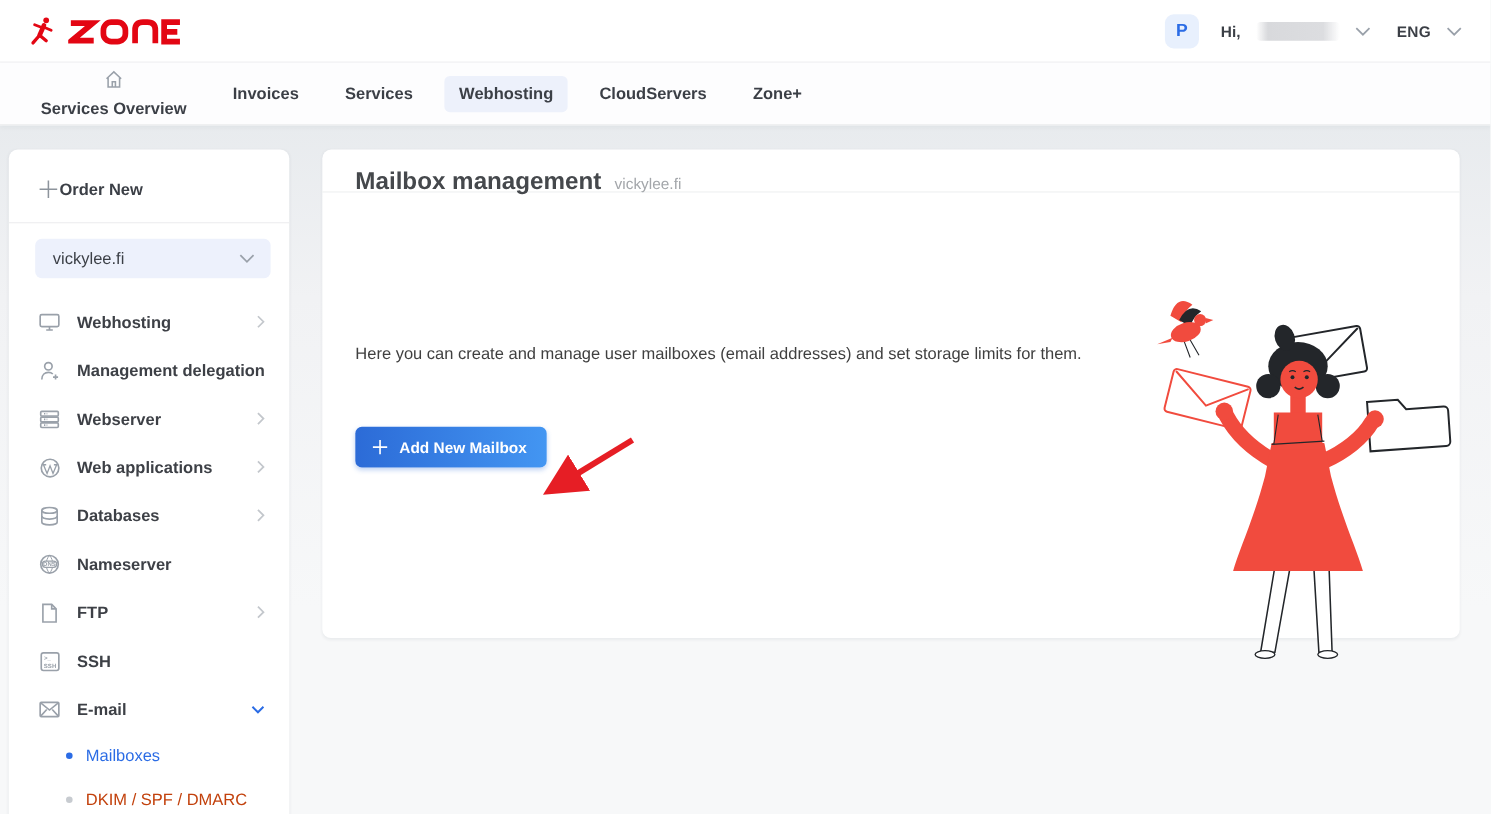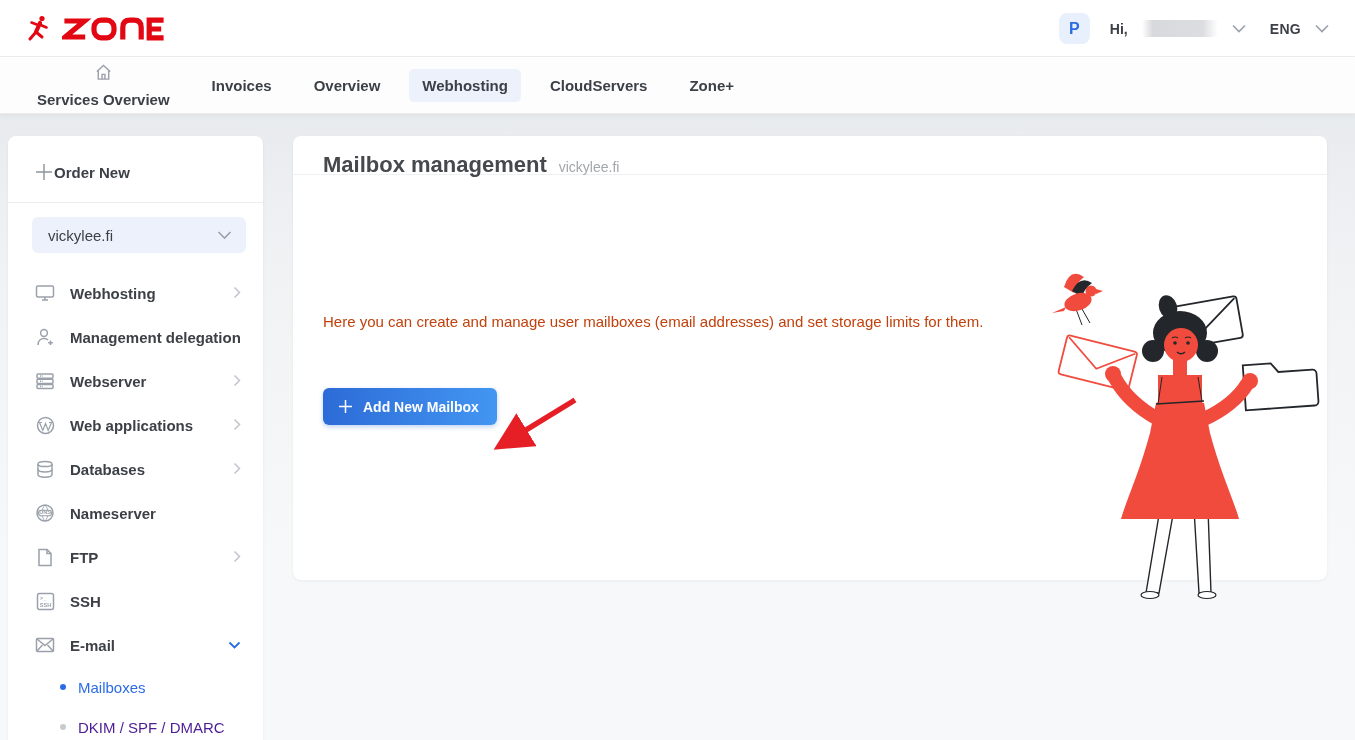--- a/index.html
+++ b/index.html
@@ -31,30 +31,30 @@
   .domain-select { margin:14px 17px 10px 24px; height:36px; background:#edf1fc; border-radius:6px; display:flex; align-items:center; justify-content:space-between; padding:0 14px 0 16px; cursor:pointer; }
   .domain-select span { font-size:15px; color:#3b3f46; }
   .sb-menu { padding-top:8px; }
   .sb-item { position:relative; display:flex; align-items:center; height:44px; padding-left:26px; cursor:pointer; }
   .sb-icon { width:22px; display:flex; justify-content:center; margin-right:14px; flex:none; }
   .sb-label { font-size:15px; font-weight:bold; color:#3d4046; white-space:nowrap; }
   .sb-item .right-chev { position:absolute; right:22px; top:15px; }
   .sb-sub { display:flex; align-items:center; height:40px; padding-left:52px; cursor:pointer; }
   .bullet { width:6px; height:6px; border-radius:50%; background:#c7cbd0; margin-right:12px; flex:none; }
   .sb-sub.active .bullet { background:#2b6ce5; }
-  .sb-sub .sub-label { font-size:15px; color:#4c1d95; }
+  .sb-sub .sub-label { font-size:15px; color:#c2410c; }
   .sb-sub.active .sub-label { color:#2b6ce5; }
 
   
   .main-card { position:absolute; left:293px; top:22px; width:1034px; height:444px; background:#ffffff; border-radius:8px; box-shadow:0 1px 3px rgba(20,30,50,0.06); }
   .card-titlebar { height:39px; display:flex; align-items:baseline; padding:16px 0 0 30px; border-bottom:1px solid #eef0f1; }
   .page-title { font-size:22px; color:#45484c; font-weight:bold; }
   .page-subtitle { font-size:14px; color:#a3a6aa; margin-left:12px; }
   .card-body { position:relative; height:388px; }
-  .desc { position:absolute; left:30px; top:138px; font-size:15px; color:#c2410c; max-width:720px; }
+  .desc { position:absolute; left:30px; top:138px; font-size:15px; color:#404040; max-width:720px; }
   .add-btn { position:absolute; left:30px; top:213px; height:37px; display:flex; align-items:center; gap:10px; padding:0 18px 0 15px; border:none; border-radius:6px; background:linear-gradient(90deg,#2c6bd7 0%, #4396f2 100%); color:#ffffff; font-size:14px; font-weight:bold; font-family:"Liberation Sans",sans-serif; cursor:pointer; box-shadow:0 2px 5px rgba(44,107,215,0.3); }
   .annotation-arrow { position:absolute; left:182px; top:210px; pointer-events:none; }
   .illustration { position:absolute; left:745px; top:82px; }
 
   .icon-gray { stroke:#9aa1aa; fill:none; stroke-width:1.5; }
   .tiny-badge { font-size:5.5px; fill:#9aa1aa; font-weight:bold; font-family:"Liberation Sans",sans-serif; }
 </style>
 </head>
 <body>
 
@@ -97,21 +97,21 @@
   <div class="nav-item">
     <svg width="19" height="19" viewBox="0 0 20 20">
       <path class="icon-gray" d="M3,9 L10,2.5 L17,9 M4.5,7.8 V17 H15.5 V7.8 M8.5,17 V12 H11.5 V17"></path>
     </svg>
     <span>Services Overview</span>
   </div>
   <div class="nav-item">
       <span>Invoices</span>
     </div>
   <div class="nav-item">
-      <span>Overview</span>
+      <span>Services</span>
     </div>
   <div class="nav-item active">
       <span>Webhosting</span>
     </div>
   <div class="nav-item">
       <span>CloudServers</span>
     </div>
   <div class="nav-item">
       <span>Zone+</span>
     </div>

